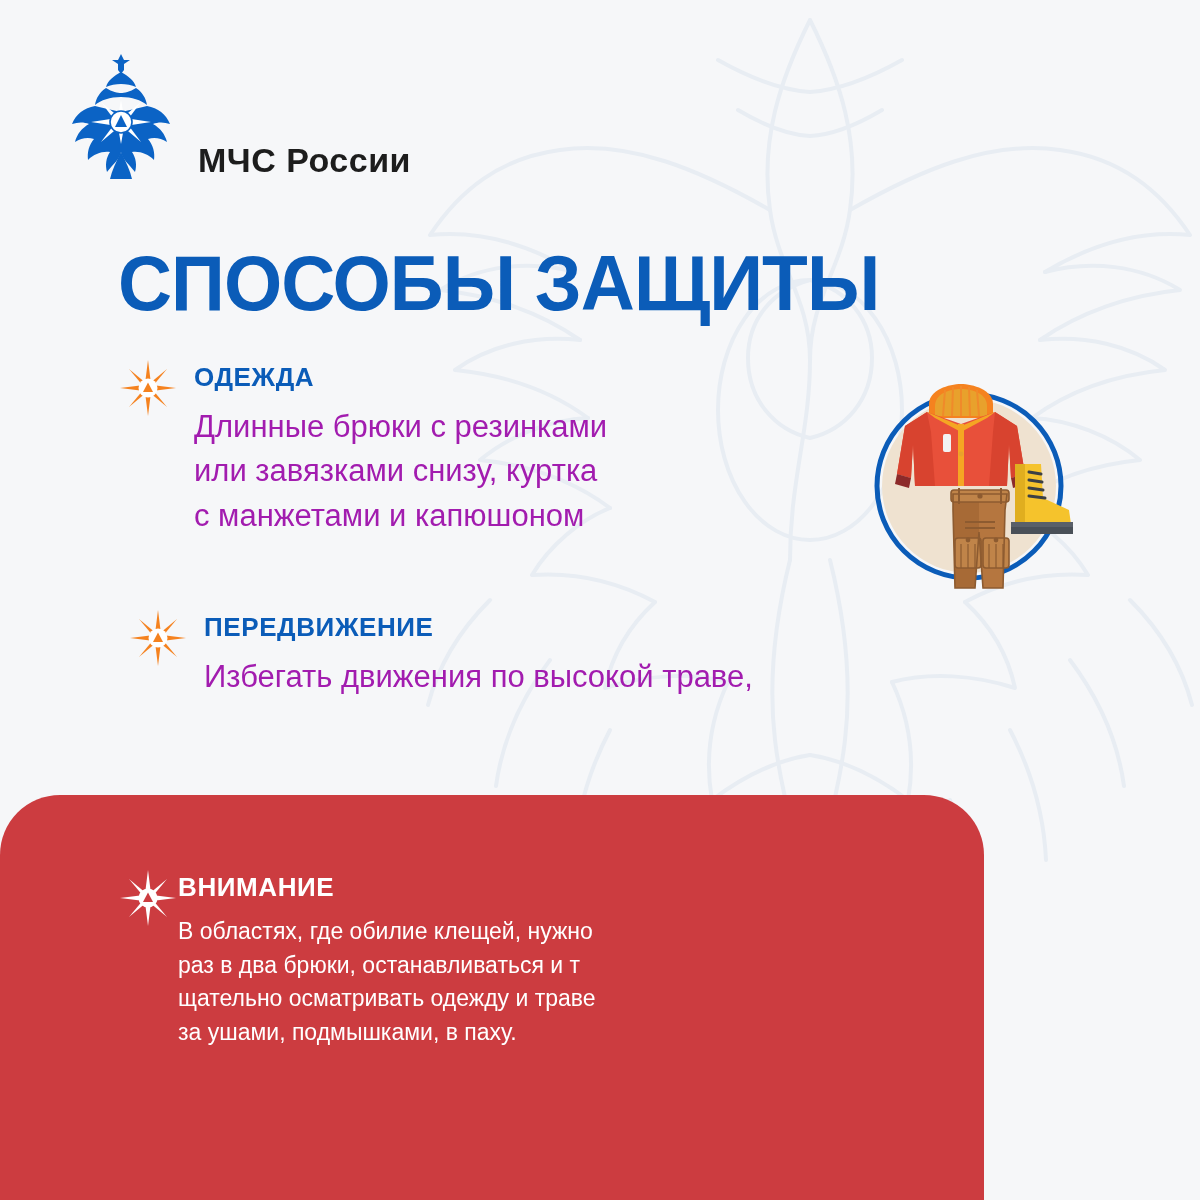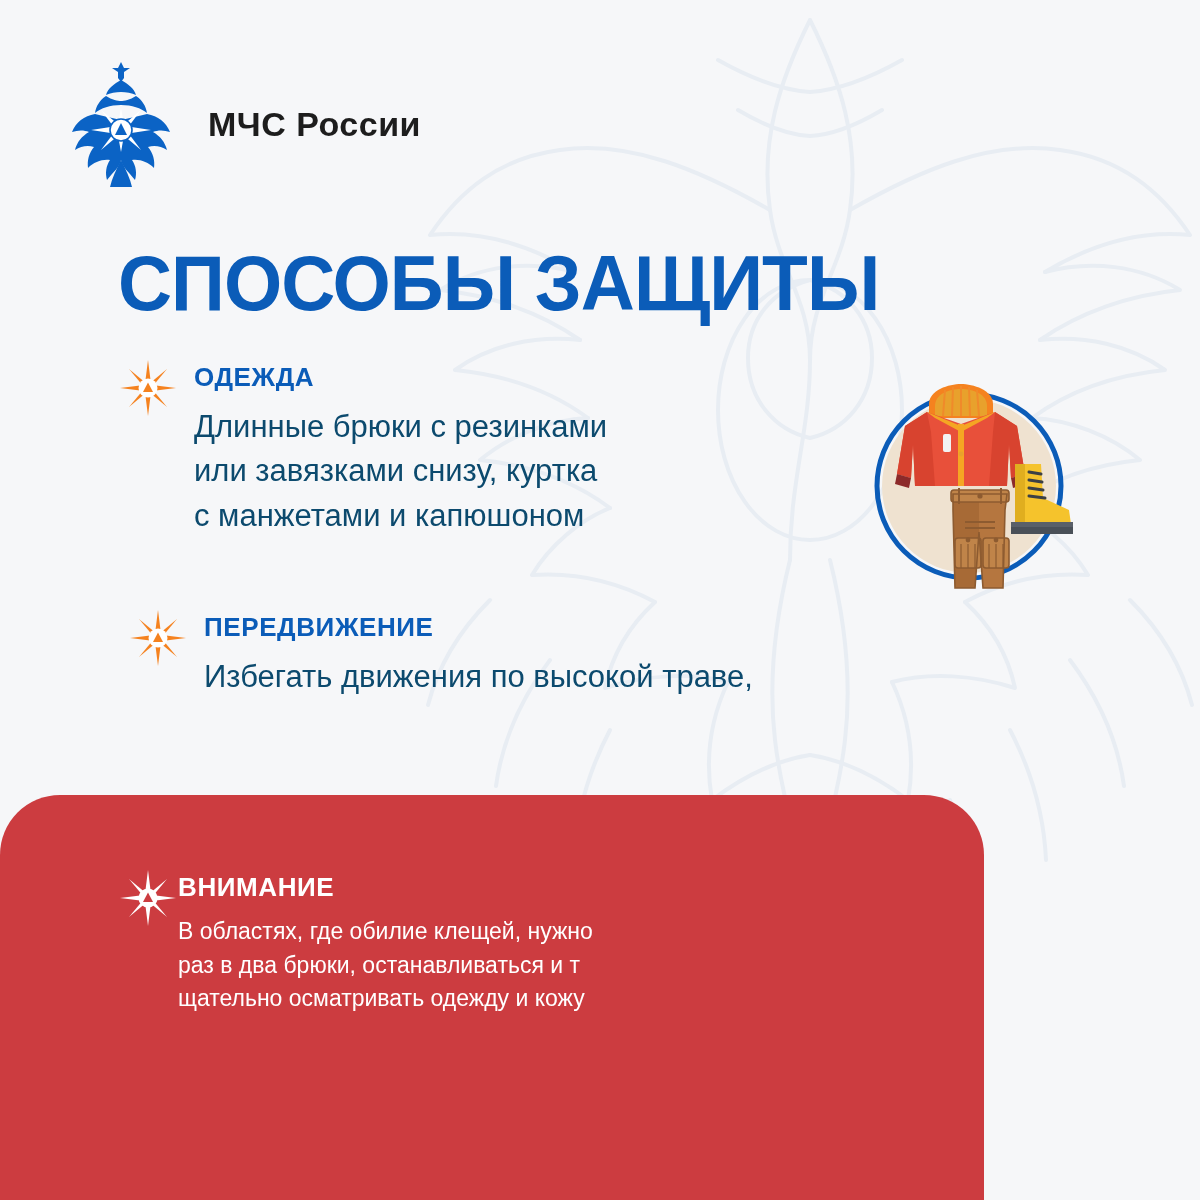--- a/index.html
+++ b/index.html
@@ -23,24 +23,24 @@
     top:-40px; right:-60px;
     width:900px; height:1060px;
     opacity:1;
     pointer-events:none;
   }
   #watermark svg { width:100%; height:100%; display:block; }
 
   
   #header {
     position:absolute;
-    left:70px; top:60px;
+    left:70px; top:52px;
     display:flex;
-    align-items:center;
-    gap:36px;
+    align-items:flex-end;
+    gap:26px;
   }
   #emblem { width:102px; height:128px; display:block; }
   #brand-name {
     font-size:34px;
     font-weight:bold;
     color:#1d1d1d;
     letter-spacing:0.5px;
     white-space:nowrap;
   }
 
@@ -69,21 +69,21 @@
   .sec-heading {
     font-size:26px;
     font-weight:bold;
     color:#0b5cb8;
     letter-spacing:0.6px;
     white-space:nowrap;
     margin-bottom:12px;
   }
   .sec-line {
     font-size:31px;
-    color:#0c4a6e;
+    color:#a21caf;
     line-height:1.43;
     white-space:nowrap;
   }
 
   #section-clothing { left:118px; top:358px; }
   #section-movement { left:128px; top:608px; }
 
   
   #illustration {
     position:absolute;
@@ -325,19 +325,20 @@
             <path d="M11 49 L29 34 L26 31 Z"></path>
           </g>
           <circle cx="30" cy="30" r="9.5" fill="#ffffff"></circle>
           <path d="M30 24.5 L35 34 L25 34 Z" fill="#cc3c40"></path>
         </svg>
       </span>
       <div class="sec-body">
         <div class="att-heading">ВНИМАНИЕ</div>
         <div class="att-line">В областях, где обилие клещей, нужно</div>
         <div class="att-line"> раз в два брюки, останавливаться и т</div>
-        <div class="att-line">щательно осматривать одежду и кожу</div>
+        <div class="att-line">щательно осматривать одежду и траве</div>
+        <div class="att-line">за ушами, подмышками, в паху.</div>
       </div>
     </div>
 
   </div>
 
 </div>
 
 </body></html>

